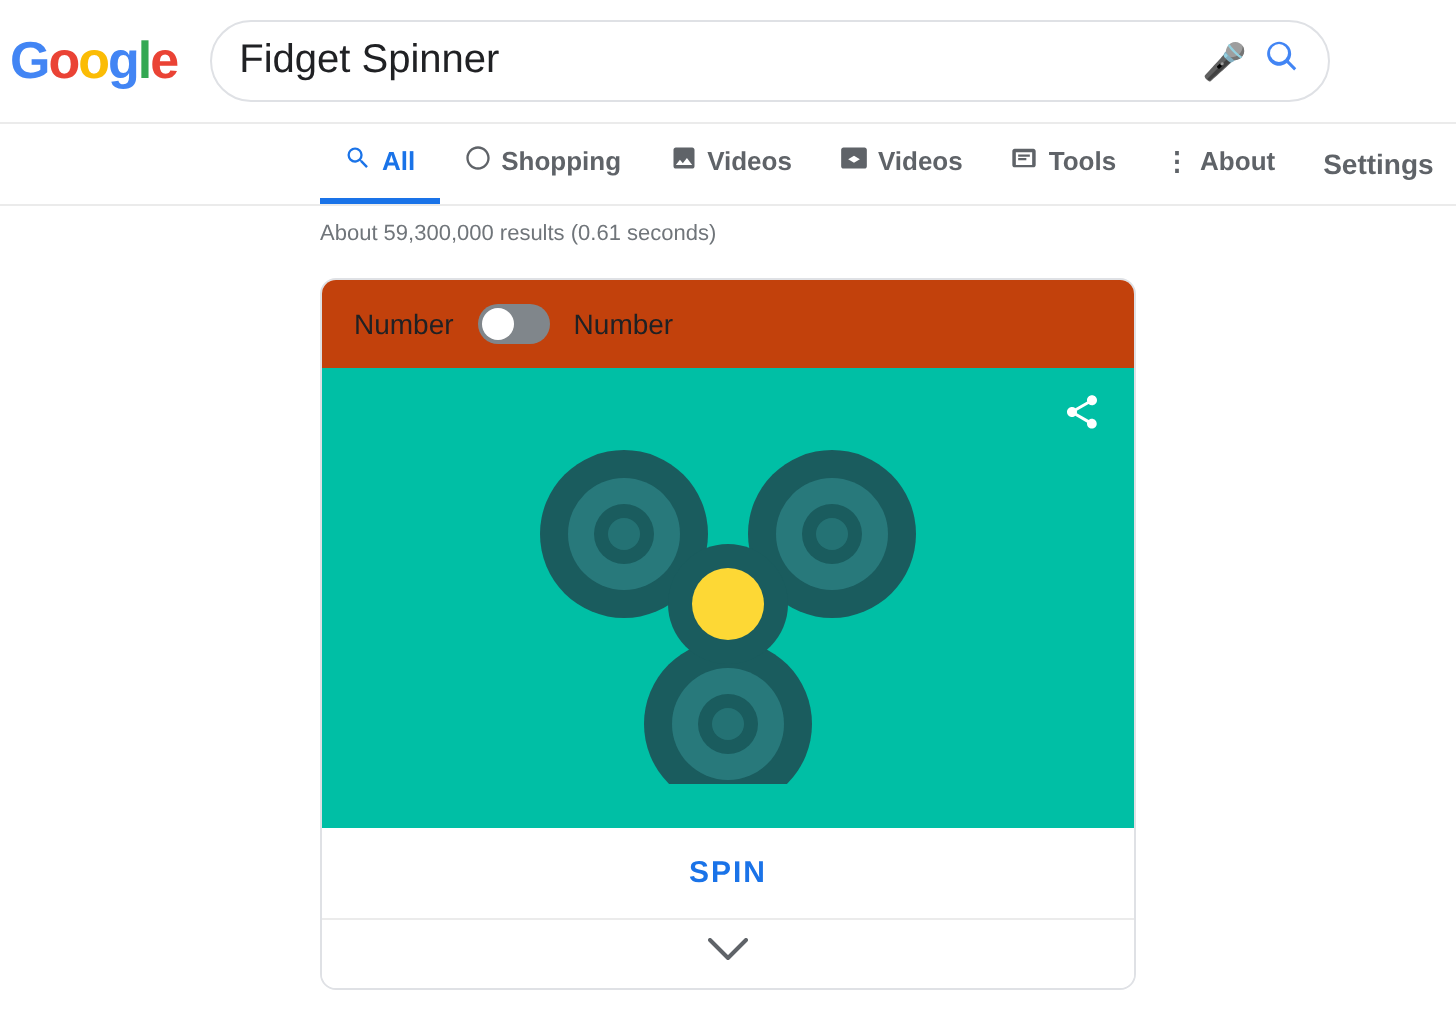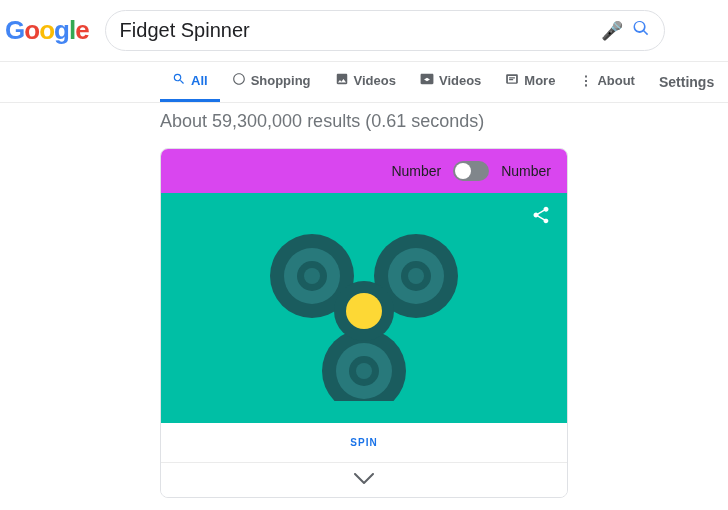--- a/index.html
+++ b/index.html
@@ -95,38 +95,38 @@
     .settings-link {
       font-size: 14px;
       color: #5f6368;
       cursor: pointer;
       padding: 10px 12px;
     }
 
     
     .results-info {
       padding: 8px 160px;
-      font-size: 18px;
+      font-size: 11px;
       color: #70757a;
     }
 
     
     .widget-card {
       margin: 8px 160px;
       border: 1px solid #dfe1e5;
       border-radius: 8px;
       overflow: hidden;
     }
 
     .widget-header {
       display: flex;
       align-items: center;
-      justify-content: flex-end;
+      justify-content: flex-start;
       padding: 12px 16px;
-      background: #d946ef;
+      background: #c2410c;
       gap: 12px;
     }
     .widget-label {
       font-size: 14px;
       color: #202124;
     }
     .toggle-switch {
       width: 36px;
       height: 20px;
       background: #80868b;
@@ -176,21 +176,21 @@
 
     
     .spin-btn-area {
       display: flex;
       align-items: center;
       justify-content: center;
       padding: 14px;
       background: #fff;
     }
     .spin-btn {
-      font-size: 10px;
+      font-size: 15px;
       font-weight: bold;
       color: #1a73e8;
       background: none;
       border: none;
       cursor: pointer;
       letter-spacing: 1px;
     }
 
     
     .chevron-area {
@@ -257,21 +257,21 @@
         </svg>
     </span>
     <span>Videos</span>
   </div>
   <div class="tab-item">
     <span class="tab-icon">
       <svg width="14" height="14" viewBox="0 0 24 24" fill="#5f6368">
           <path d="M20 4H4c-1.1 0-2 .9-2 2v12c0 1.1.9 2 2 2h16c1.1 0 2-.9 2-2V6c0-1.1-.9-2-2-2zm-1 14H5V7h14v11zM7 9h10v2H7V9zm0 3h7v2H7v-2z"></path>
         </svg>
     </span>
-    <span>More</span>
+    <span>Tools</span>
   </div>
   <div class="tab-item">
     <span class="tab-icon">⋮</span>
     <span>About</span>
   </div>
   <div class="settings-tools">
     <span class="settings-link">Settings</span>
     <span class="settings-link">Tools</span>
   </div>
 </div>

